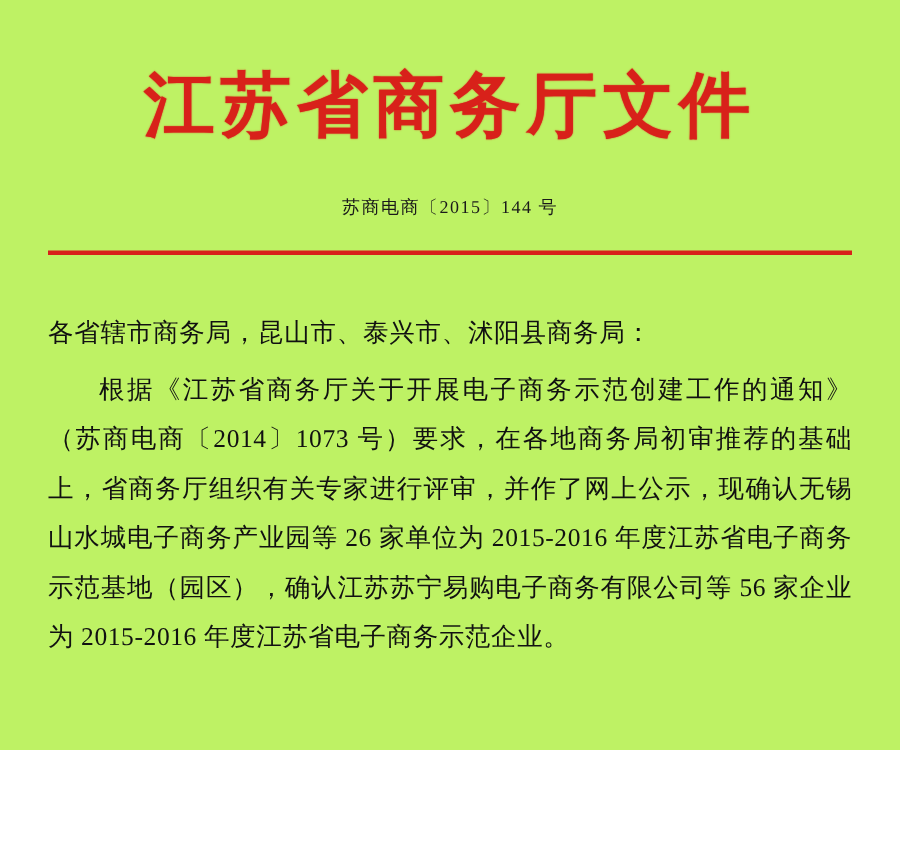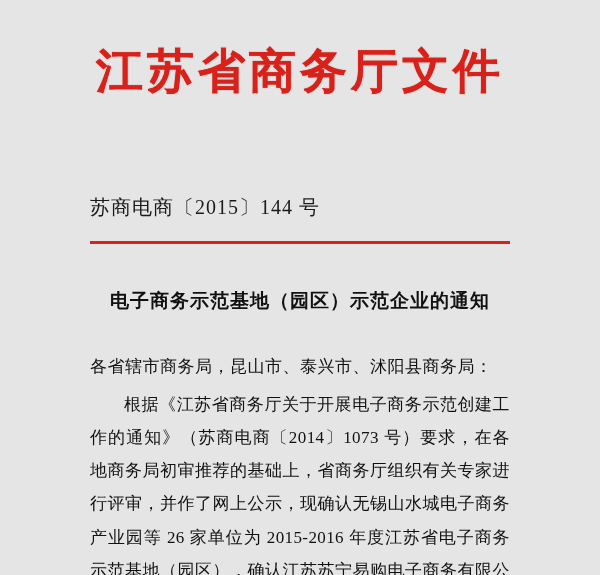--- a/index.html
+++ b/index.html
@@ -9,42 +9,42 @@
   body {
     width: 600px;
     height: 575px;
     background: #ffffff;
     font-family: "Liberation Serif", "DejaVu Serif", serif;
     overflow: hidden;
   }
   .page {
     position: relative;
     width: 600px;
-    height: 575px;
-    background: #e5e5e5;
+    height: 500px;
+    background: #bef264;
     box-sizing: border-box;
-    padding: 0 90px;
+    padding: 0 32px;
   }
   .doc-title {
     text-align: center;
     color: #d8211a;
     font-weight: bold;
     font-size: 47px;
     letter-spacing: 4px;
     line-height: 1.1;
     padding-top: 46px;
     font-family: "Liberation Serif", "DejaVu Serif", serif;
     text-shadow: 0 0 1px #d8211a;
   }
   .doc-number {
-    text-align: left;
-    font-size: 20px;
+    text-align: center;
+    font-size: 12px;
     color: #1a1a1a;
     letter-spacing: 1px;
-    margin-top: 96px;
+    margin-top: 32px;
   }
   .red-rule {
     margin-top: 20px;
     height: 3px;
     background: #d8211a;
     width: 100%;
   }
   .subject {
     text-align: center;
     font-weight: bold;
@@ -77,20 +77,19 @@
 
 <div class="page">
 
   <div class="doc-title">江苏省商务厅文件</div>
 
   <div class="doc-number">苏商电商〔2015〕144 号</div>
 
   <div class="red-rule"></div>
 
   <div class="subject">
-    <div>电子商务示范基地（园区）示范企业的通知</div>
   </div>
 
   <div class="recipient">各省辖市商务局，昆山市、泰兴市、沭阳县商务局：</div>
 
   <div class="body-text indent">根据《江苏省商务厅关于开展电子商务示范创建工作的通知》（苏商电商〔2014〕1073 号）要求，在各地商务局初审推荐的基础上，省商务厅组织有关专家进行评审，并作了网上公示，现确认无锡山水城电子商务产业园等 26 家单位为 2015-2016 年度江苏省电子商务示范基地（园区），确认江苏苏宁易购电子商务有限公司等 56 家企业为 2015-2016 年度江苏省电子商务示范企业。</div>
 
 </div>
 
 </body></html>

